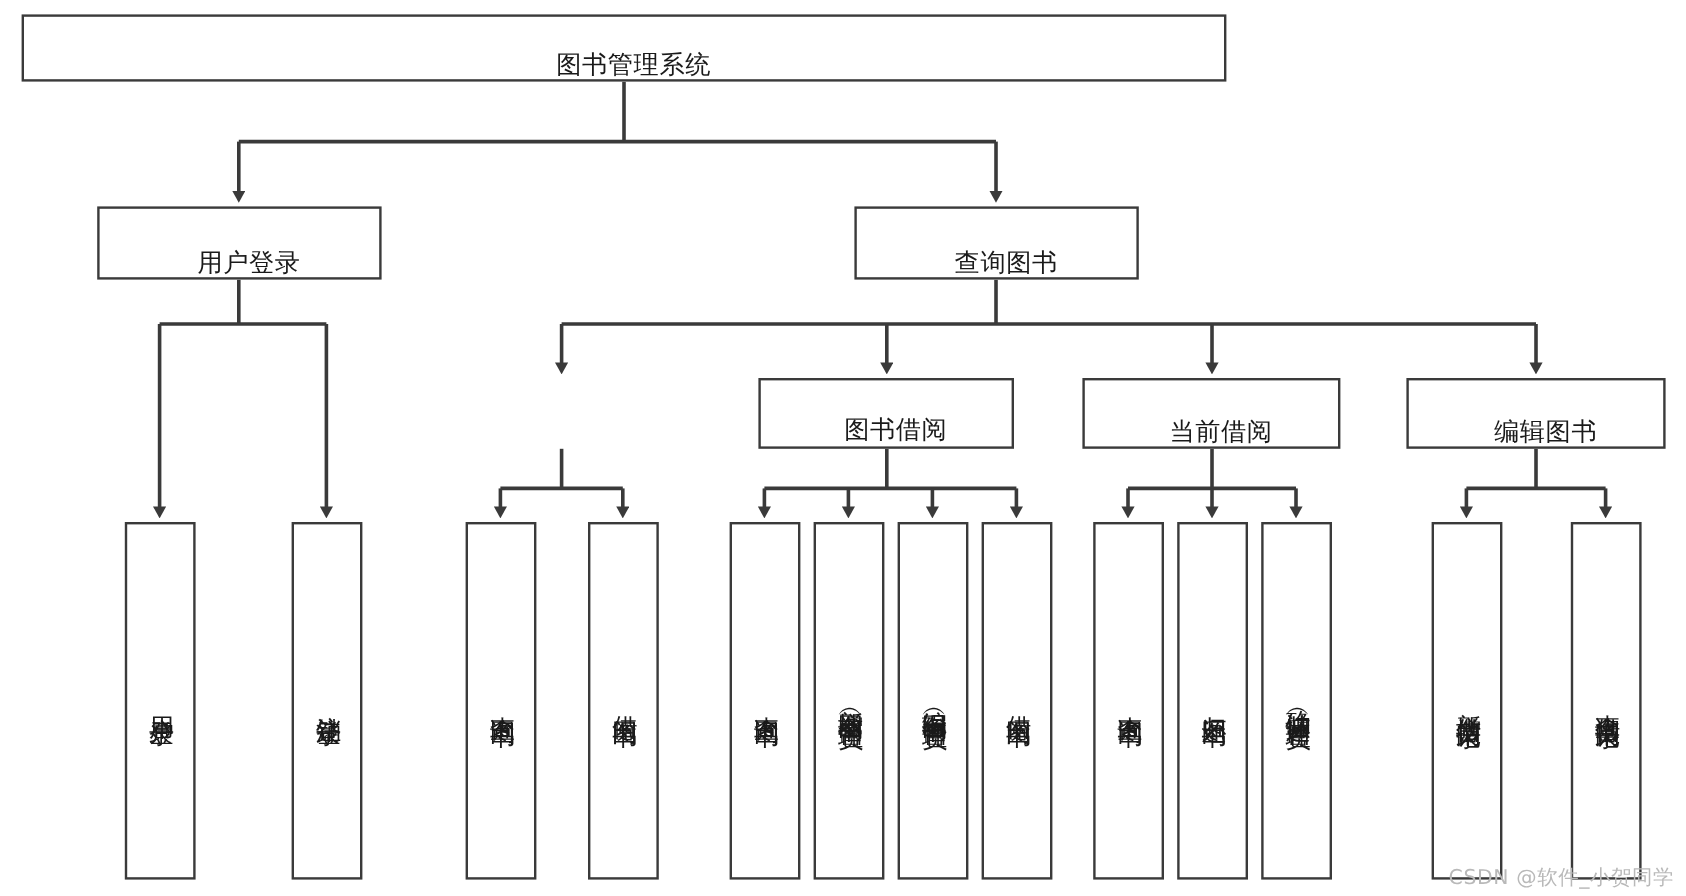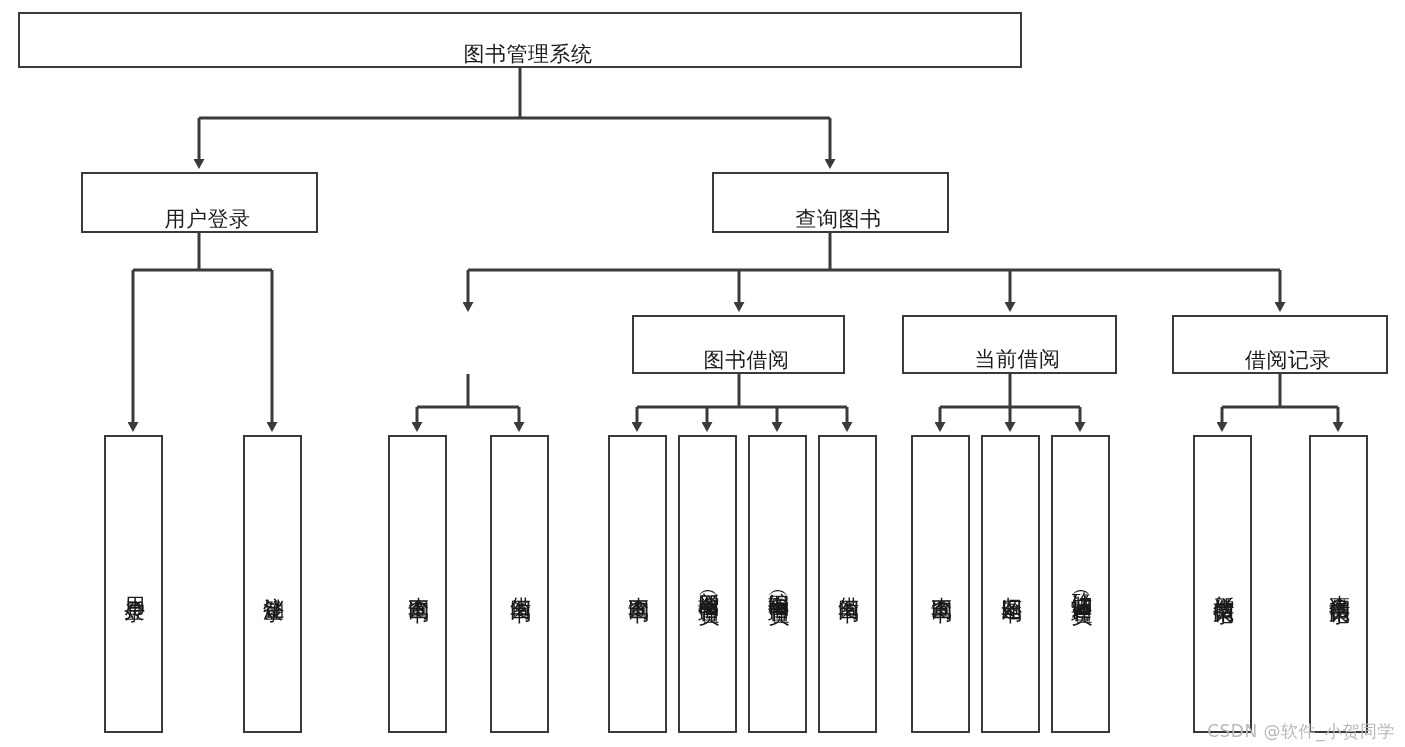--- a/index.html
+++ b/index.html
@@ -131,28 +131,28 @@
     <span>图书管理系统</span>
   </div>
 
   <div class="node node-h" style="left:81px; top:172px; width:237px; height:61px;">
     <span>用户登录</span>
   </div>
   <div class="node node-h" style="left:712px; top:172px; width:237px; height:61px;">
     <span>查询图书</span>
   </div>
 
-  <div class="node node-h" style="left:632px; top:315px; width:213px; height:59px;">
+  <div class="node node-h" style="left:632px; top:315px; width:213px; height:59px;font-family:Liberation Mono, monospace;">
     <span>图书借阅</span>
   </div>
-  <div class="node node-h" style="left:902px; top:315px; width:215px; height:59px;font-family:Liberation Mono, monospace;">
+  <div class="node node-h" style="left:902px; top:315px; width:215px; height:59px;">
     <span>当前借阅</span>
   </div>
   <div class="node node-h" style="left:1172px; top:315px; width:216px; height:59px;">
-    <span>借阅记录</span>
+    <span>编辑图书</span>
   </div>
 
   <div class="node node-v" style="left:104px; top:435px; width:59px; height:298px;">
     <span class="vtext">用户登录</span>
   </div>
   <div class="node node-v" style="left:243px; top:435px; width:59px; height:298px;">
     <span class="vtext">注销登录</span>
   </div>
 
   <div class="node node-v" style="left:388px; top:435px; width:59px; height:298px;">

